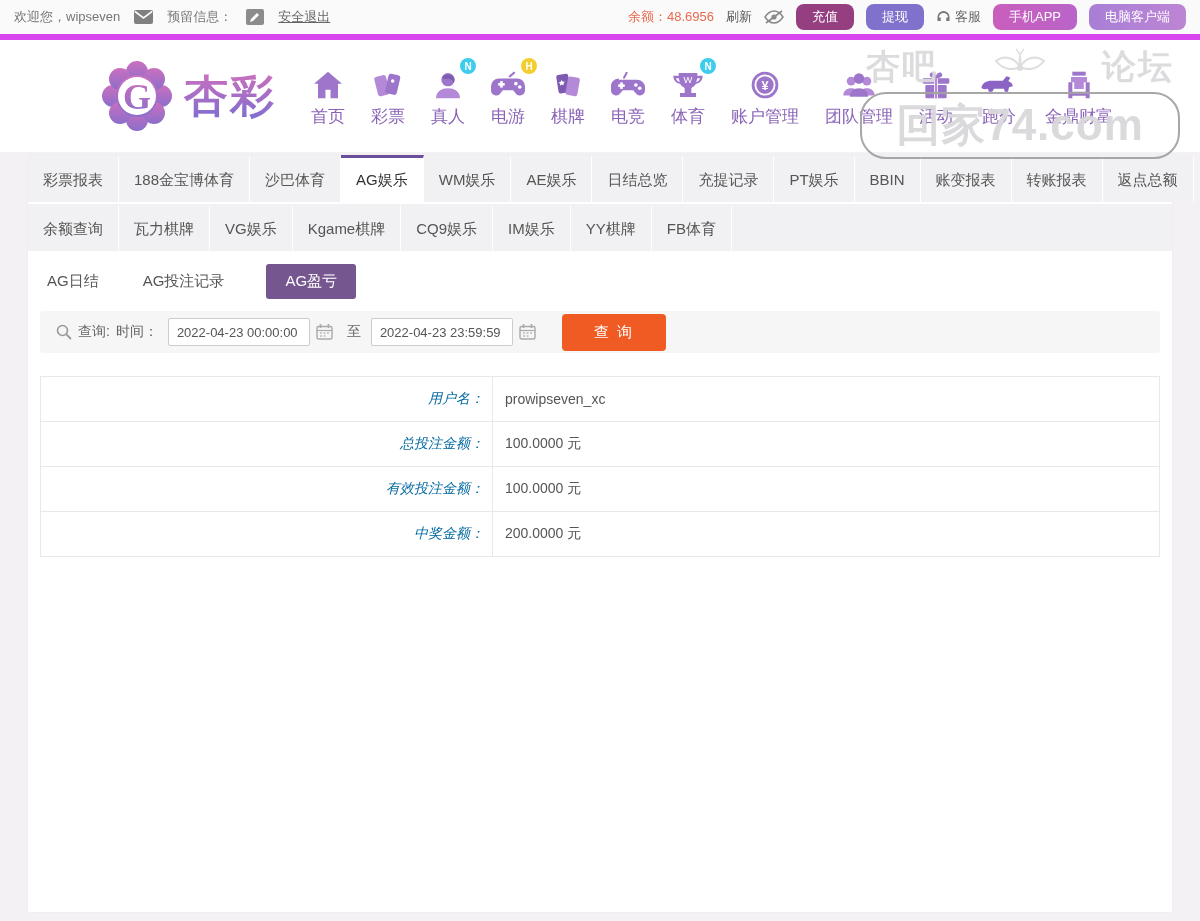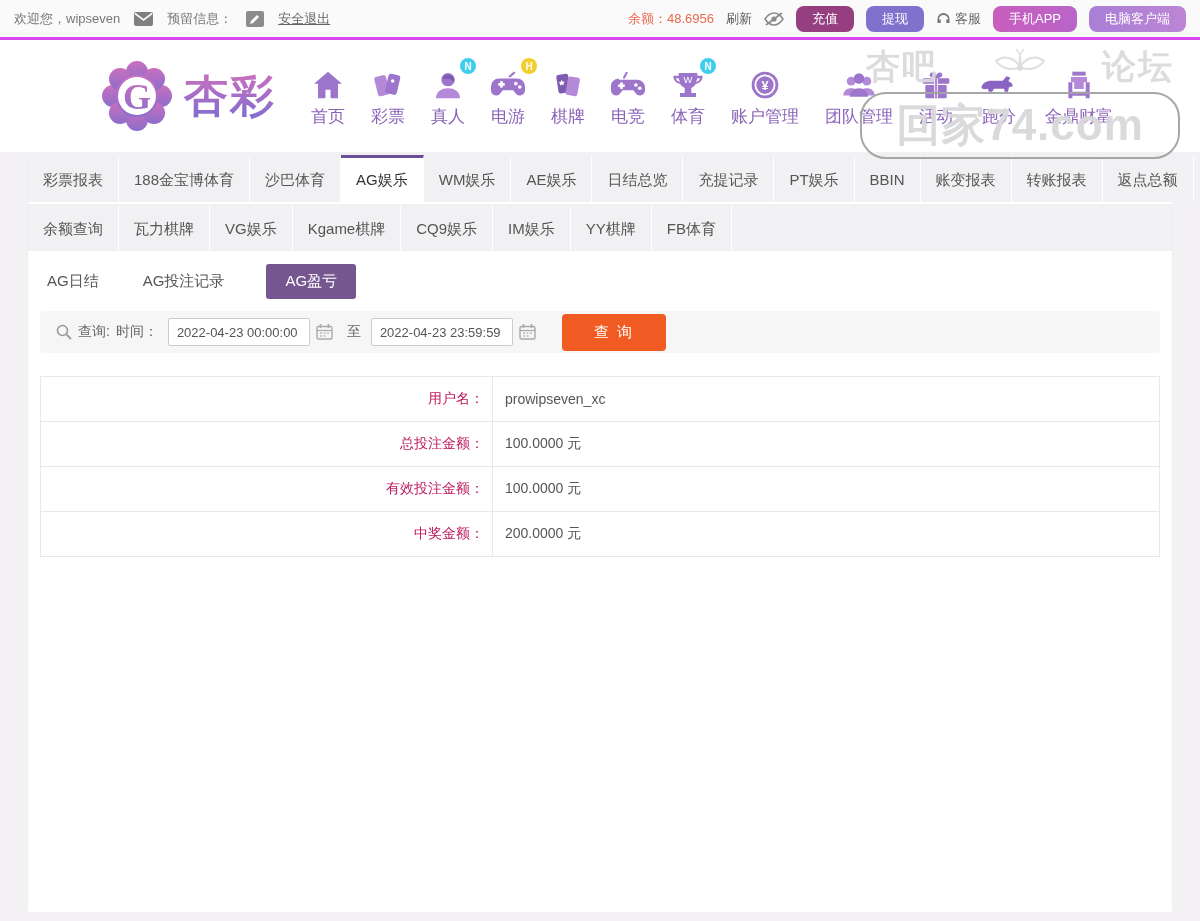--- a/index.html
+++ b/index.html
@@ -7,21 +7,21 @@
   body {
     font-family:"Liberation Sans","DejaVu Sans",sans-serif;
     background:#f3f1f4;
     color:#555;
     position:relative;
     height:921px;
     overflow:hidden;
   }
   
   .topbar {
-    height:40px; background:#fbfafb; border-bottom:3px solid #d946ef;
+    height:40px; background:#fbfafb; border-bottom:6px solid #d946ef;
     display:flex; align-items:center; justify-content:space-between;
     padding:0 14px; font-size:13px; color:#777;
   }
   .topbar-left, .topbar-right { display:flex; align-items:center; }
   .topbar-left > * { margin-right:14px; }
   .welcome { color:#777; }
   .icon-btn { display:inline-flex; align-items:center; cursor:pointer; }
   .edit-chip { width:18px; height:16px; background:#8c8c8c; border-radius:2px; display:inline-flex; align-items:center; justify-content:center; }
   .logout { color:#666; text-decoration:underline; cursor:pointer; }
   .topbar-right > * { margin-left:12px; }
@@ -109,21 +109,21 @@
   .cal { margin:0 8px 0 0; cursor:pointer; display:flex; }
   .to-lbl { margin:0 6px; }
   .search-btn {
     background:#ef5b23; color:#fff; font-size:15px; border:none; border-radius:4px;
     padding:9px 32px; margin-left:18px; cursor:pointer; letter-spacing:2px;
     font-family:"Liberation Sans","DejaVu Sans",sans-serif;
   }
 
   .report { width:calc(100% - 24px); margin:23px 12px 0 12px; border-collapse:collapse; font-size:14px; }
   .report td { border:1px solid #e8e7e9; height:45px; }
-  .report td.k { width:452px; text-align:right; color:#be185d; padding-right:8px; }
+  .report td.k { width:452px; text-align:right; color:#0369a1; padding-right:8px;font-style:italic; }
   .report td.v { padding-left:12px; color:#555; }
 
   svg { display:block; }
 </style>
 </head>
 <body>
 
 <div class="topbar">
   <div class="topbar-left">
     <span class="welcome">欢迎您，wipseven</span>

